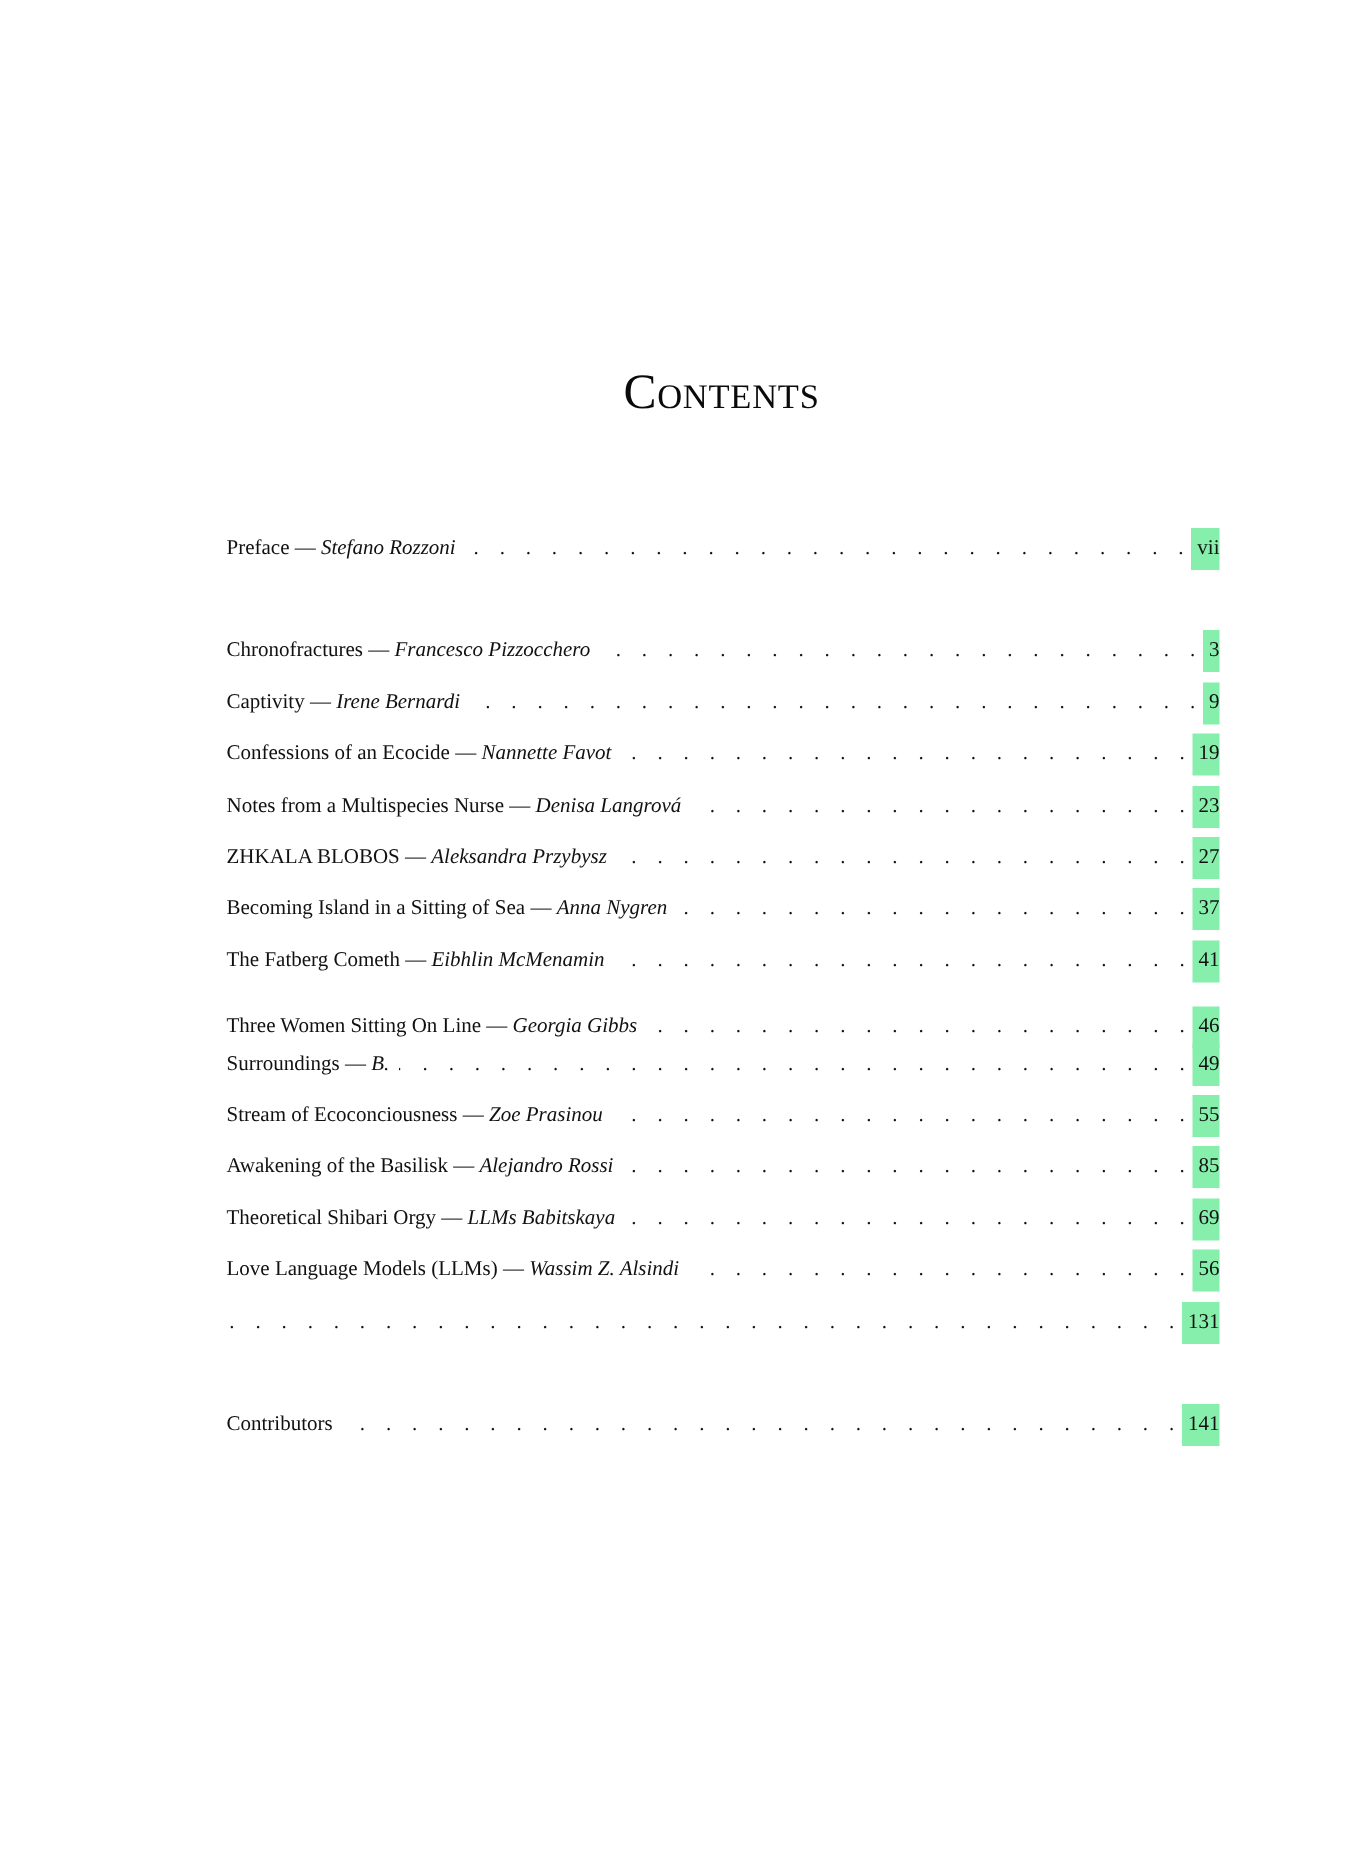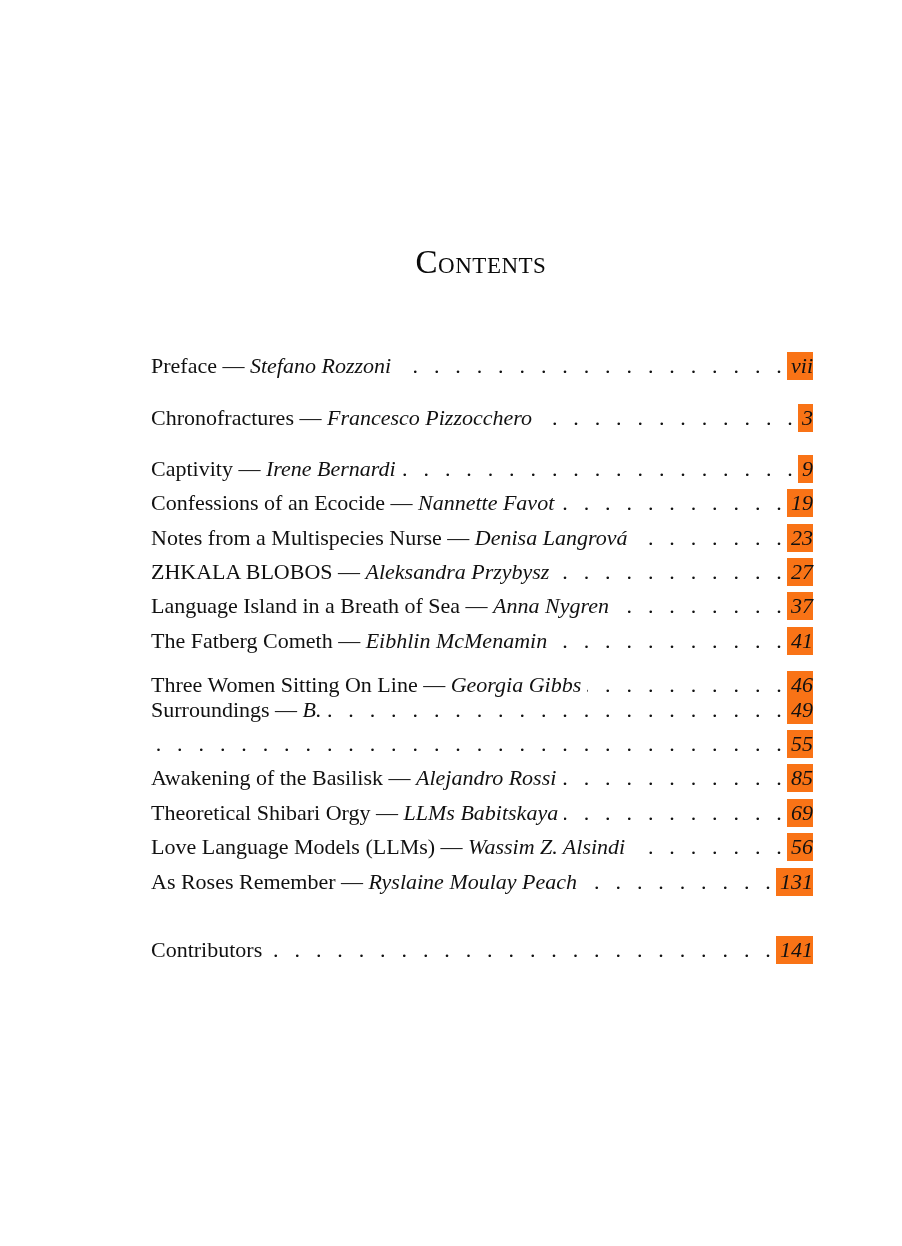--- a/index.html
+++ b/index.html
@@ -39,21 +39,21 @@
       width: 662px;
       top: 0;
     }
     .entry {
       position: absolute;
       left: 0;
       width: 662px;
       height: 28px;
       display: flex;
       align-items: flex-start;
-      font-size: 22px;
+      font-size: 14px;
       line-height: 28px;
       white-space: nowrap;
     }
     .entry .label {
       flex: 0 0 auto;
       background: #fff;
       padding-right: 6px;
       position: relative;
       z-index: 2;
     }
@@ -68,44 +68,43 @@
       content: ". . . . . . . . . . . . . . . . . . . . . . . . . . . . . . . . . . . . . . . . . . . . . . . . . . . . . . . . . . . . . . . .";
       position: absolute;
       right: 0;
       top: 0;
       white-space: nowrap;
       letter-spacing: 5.2px;
       word-spacing: 0px;
     }
     .entry .page-num {
       flex: 0 0 auto;
-      background: #f97316;
+      background: #86efac;
       padding-left: 4px;
       text-align: right;
       position: relative;
       z-index: 2;
-      font-style: italic;
     }
   </style>
 </head>
 <body>
 
 <div class="page">
 
   <h1 class="title" style="margin:0;font-weight:normal;">Contents</h1>
 
   <div class="toc">
 
     <div class="entry" style="top:352px;">
       <span class="label"><span>Preface</span><span> — </span><span class="author">Stefano Rozzoni</span></span>
       <span class="leader"></span>
       <span class="page-num">vii</span>
     </div>
 
-    <div class="entry" style="top:404px;">
+    <div class="entry" style="top:420px;">
       <span class="label"><span>Chronofractures</span><span> — </span><span class="author">Francesco Pizzocchero</span></span>
       <span class="leader"></span>
       <span class="page-num">3</span>
     </div>
 
     <div class="entry" style="top:455px;">
       <span class="label"><span>Captivity</span><span> — </span><span class="author">Irene Bernardi</span></span>
       <span class="leader"></span>
       <span class="page-num">9</span>
     </div>
@@ -122,21 +121,21 @@
       <span class="page-num">23</span>
     </div>
 
     <div class="entry" style="top:558px;">
       <span class="label"><span>ZHKALA BLOBOS</span><span> — </span><span class="author">Aleksandra Przybysz</span></span>
       <span class="leader"></span>
       <span class="page-num">27</span>
     </div>
 
     <div class="entry" style="top:592px;">
-      <span class="label"><span>Language Island in a Breath of Sea</span><span> — </span><span class="author">Anna Nygren</span></span>
+      <span class="label"><span>Becoming Island in a Sitting of Sea</span><span> — </span><span class="author">Anna Nygren</span></span>
       <span class="leader"></span>
       <span class="page-num">37</span>
     </div>
 
     <div class="entry" style="top:627px;">
       <span class="label"><span>The Fatberg Cometh</span><span> — </span><span class="author">Eibhlin McMenamin</span></span>
       <span class="leader"></span>
       <span class="page-num">41</span>
     </div>
 
@@ -146,20 +145,21 @@
       <span class="page-num">46</span>
     </div>
 
     <div class="entry" style="top:696px;">
       <span class="label"><span>Surroundings</span><span> — </span><span class="author">B.</span></span>
       <span class="leader"></span>
       <span class="page-num">49</span>
     </div>
 
     <div class="entry" style="top:730px;">
+      <span class="label"><span>Stream of Ecoconciousness</span><span> — </span><span class="author">Zoe Prasinou</span></span>
       <span class="leader"></span>
       <span class="page-num">55</span>
     </div>
 
     <div class="entry" style="top:764px;">
       <span class="label"><span>Awakening of the Basilisk</span><span> — </span><span class="author">Alejandro Rossi</span></span>
       <span class="leader"></span>
       <span class="page-num">85</span>
     </div>
 
@@ -169,21 +169,20 @@
       <span class="page-num">69</span>
     </div>
 
     <div class="entry" style="top:833px;">
       <span class="label"><span>Love Language Models (LLMs)</span><span> — </span><span class="author">Wassim Z. Alsindi</span></span>
       <span class="leader"></span>
       <span class="page-num">56</span>
     </div>
 
     <div class="entry" style="top:868px;">
-      <span class="label"><span>As Roses Remember</span><span> — </span><span class="author">Ryslaine Moulay Peach</span></span>
       <span class="leader"></span>
       <span class="page-num">131</span>
     </div>
 
     <div class="entry" style="top:936px;">
       <span class="label"><span>Contributors</span></span>
       <span class="leader"></span>
       <span class="page-num">141</span>
     </div>
 

